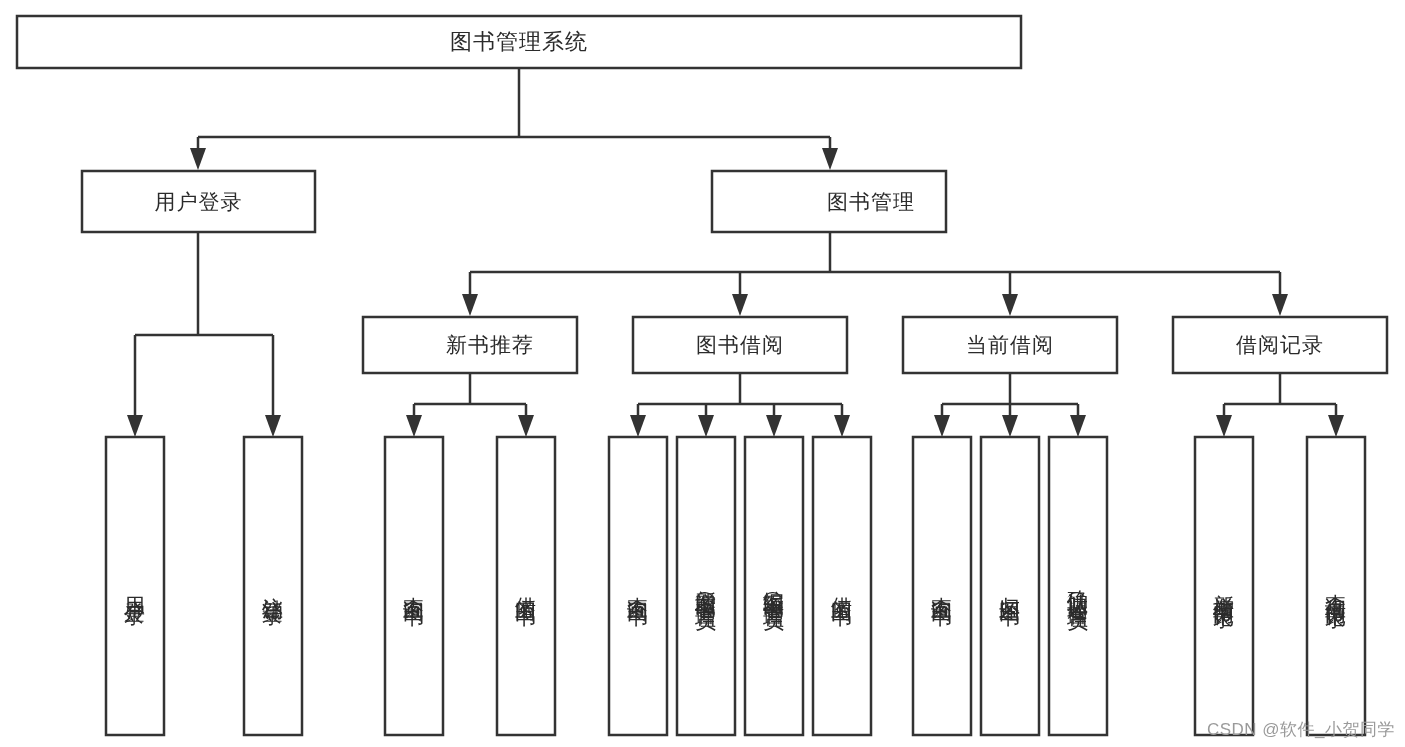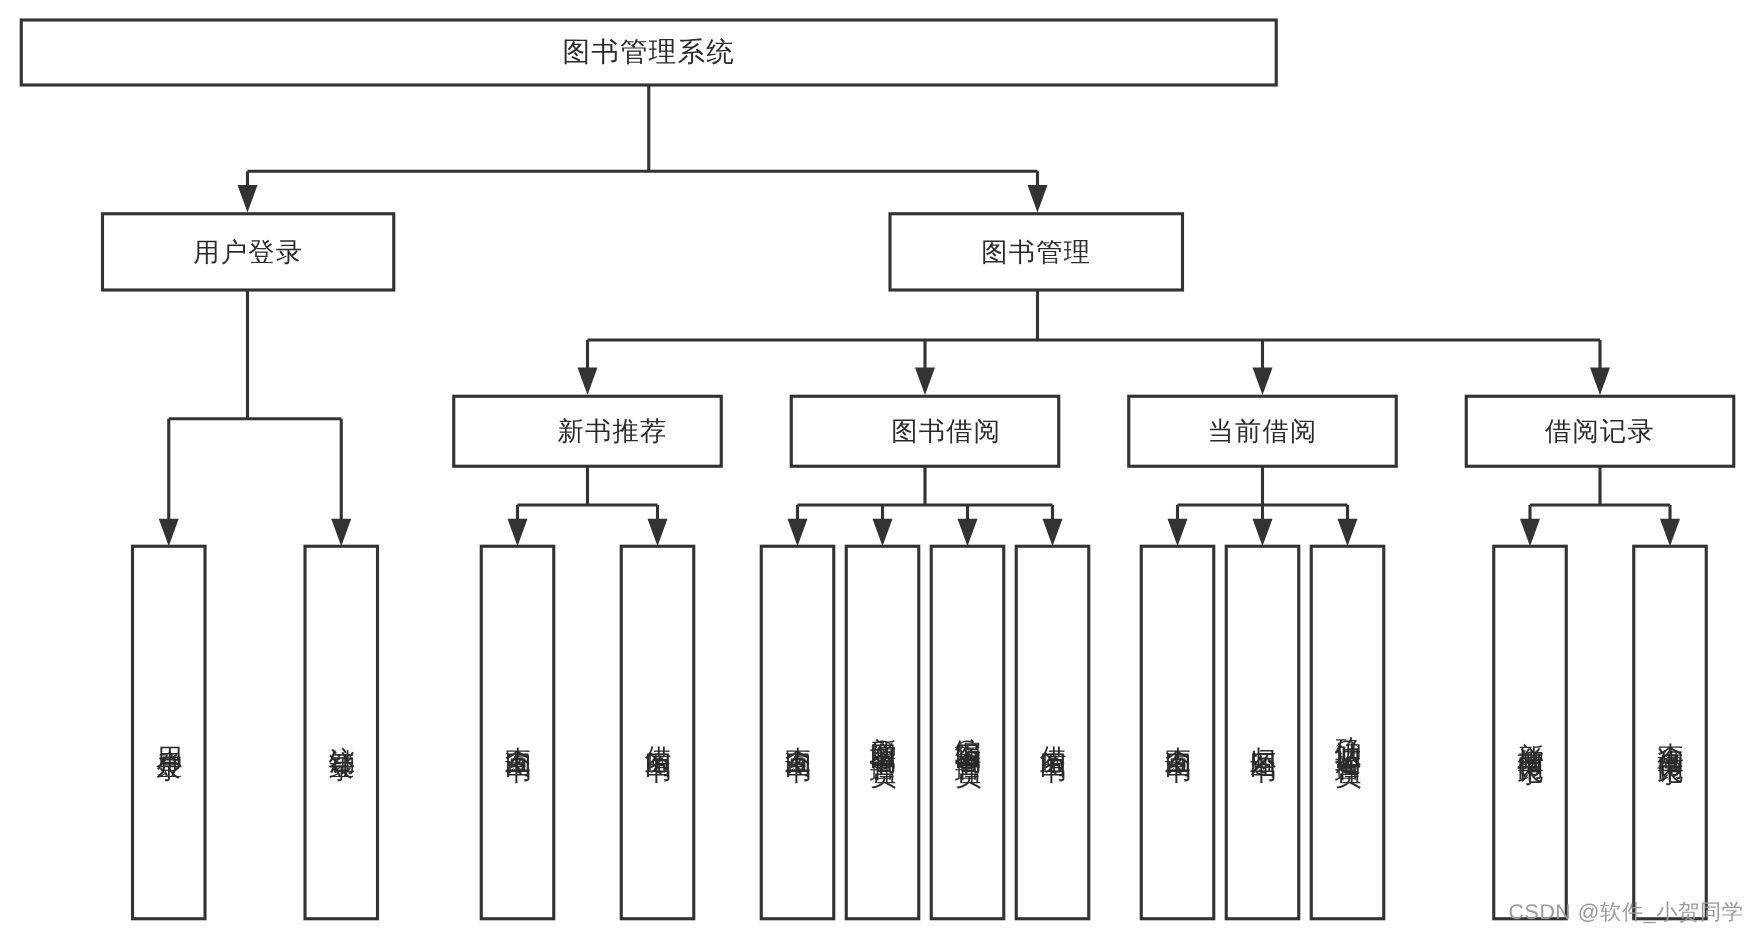--- a/index.html
+++ b/index.html
@@ -189,24 +189,24 @@
     <rect class="node-box" x="1049" y="437" width="58" height="298"></rect>
 
     <rect class="node-box" x="1195" y="437" width="58" height="298"></rect>
     <rect class="node-box" x="1307" y="437" width="58" height="298"></rect>
 
   </svg>
 
   <div class="node-label-h root-label" style="left:17px; top:16px; width:1004px; height:52px;text-align:center;">图书管理系统</div>
 
   <div class="node-label-h" style="left:82px; top:171px; width:233px; height:61px;">用户登录</div>
-  <div class="node-label-h" style="left:712px; top:171px; width:234px; height:61px;">图书管理</div>
+  <div class="node-label-h" style="left:754px; top:171px; width:234px; height:61px;">图书管理</div>
 
   <div class="node-label-h" style="left:363px; top:317px; width:214px; height:56px;padding-left:20px;">新书推荐</div>
-  <div class="node-label-h" style="left:650px; top:317px; width:214px; height:56px;">图书借阅</div>
+  <div class="node-label-h" style="left:633px; top:317px; width:214px; height:56px;">图书借阅</div>
   <div class="node-label-h" style="left:903px; top:317px; width:214px; height:56px;">当前借阅</div>
   <div class="node-label-h" style="left:1173px; top:317px; width:214px; height:56px;">借阅记录</div>
 
   <div class="node-label-v" style="left:106px; top:437px; width:58px; height:298px;">用户登录</div>
   <div class="node-label-v" style="left:244px; top:437px; width:58px; height:298px;">注销登录</div>
 
   <div class="node-label-v" style="left:385px; top:437px; width:58px; height:298px;">查询图书</div>
   <div class="node-label-v" style="left:497px; top:437px; width:58px; height:298px;">借阅图书</div>
 
   <div class="node-label-v" style="left:609px; top:437px; width:58px; height:298px;">查询图书</div>

